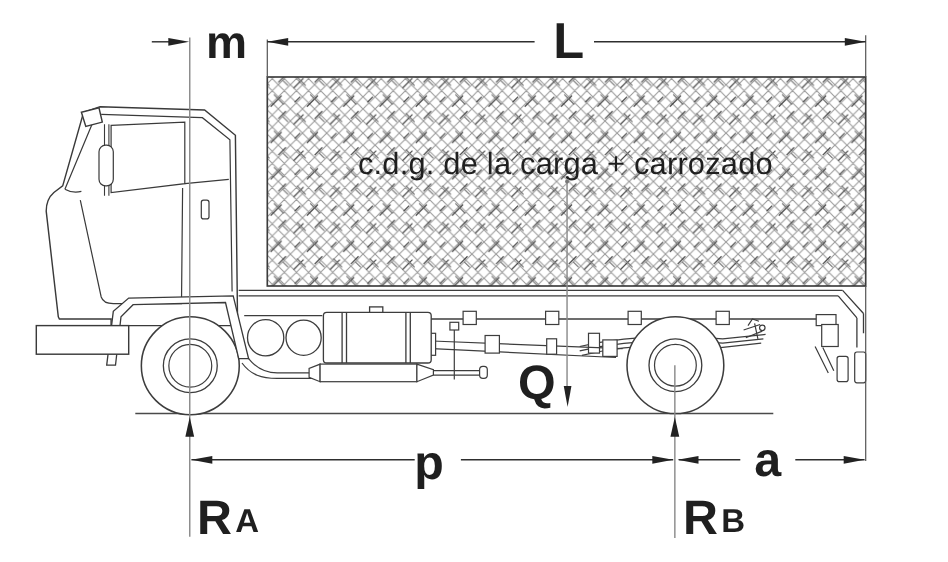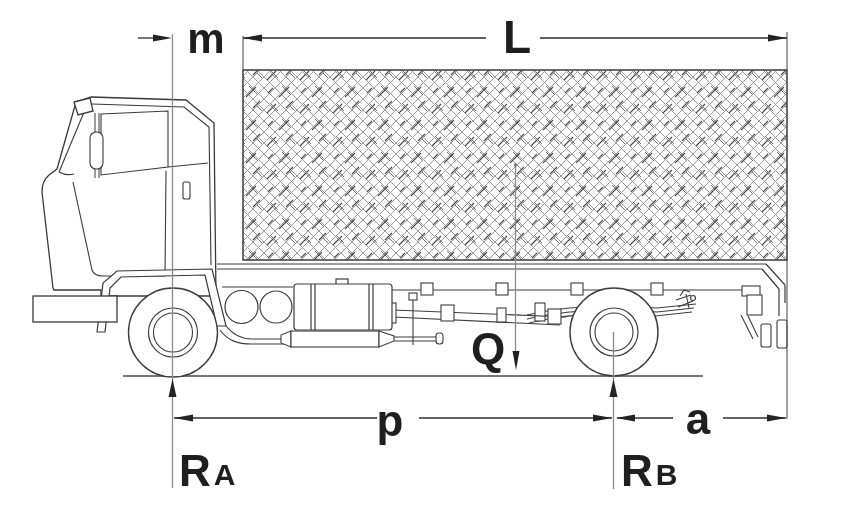--- a/index.html
+++ b/index.html
@@ -178,20 +178,21 @@
       <path d="M616,418 L635,414.5 L635,421.5 Z"></path>
       <path d="M786,418 L767,414.5 L767,421.5 Z"></path>
       <path d="M516,370 L512.5,351 L519.5,351 Z"></path>
       <path d="M172.5,379 L168.5,397 L176.5,397 Z"></path>
       <path d="M613.5,379 L609.5,397 L617.5,397 Z"></path>
     </g>
   </svg>
 
   <div class="lbl lbl-m">m</div>
   <div class="lbl lbl-L">L</div>
+  <div class="lbl lbl-cdg">c.d.g. de la carga + carrozado</div>
   <div class="lbl lbl-Q">Q</div>
   <div class="lbl lbl-p">p</div>
   <div class="lbl lbl-a">a</div>
 
   <div class="rlabel rlabel-front">
     <span class="base">R</span>
       <span class="sub">A</span>
   </div>
   <div class="rlabel rlabel-rear">
     <span class="base">R</span>

